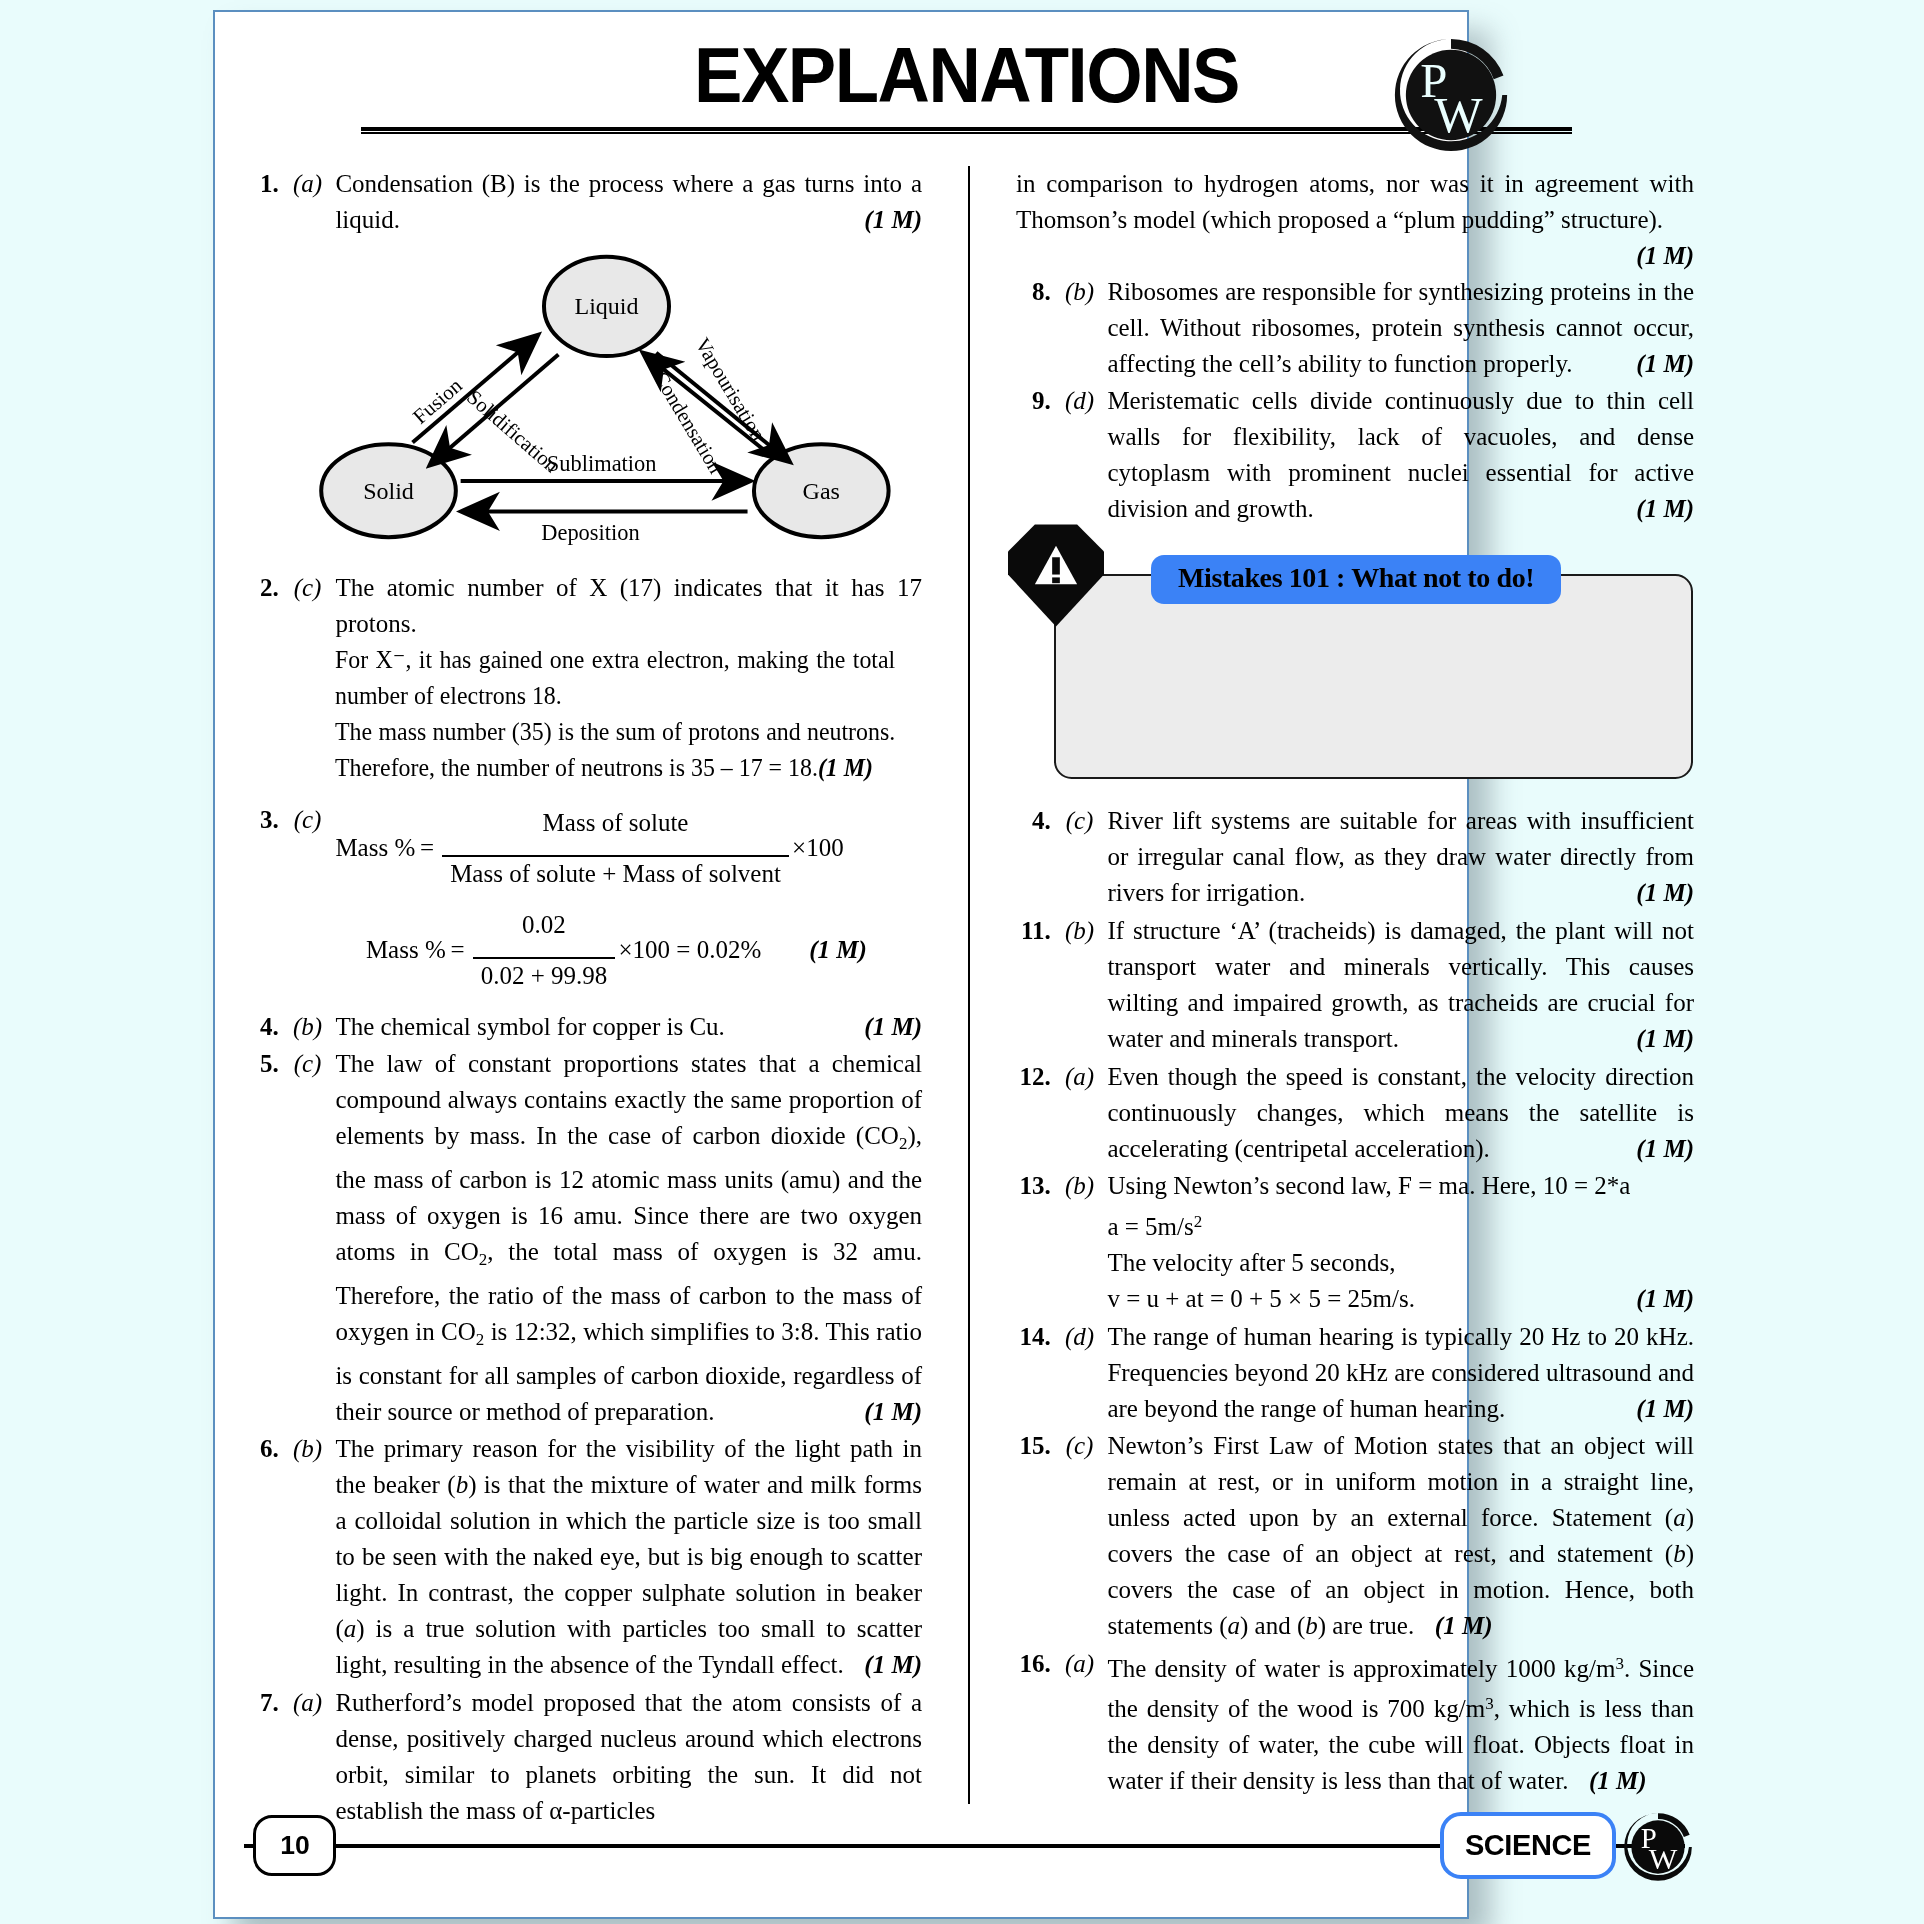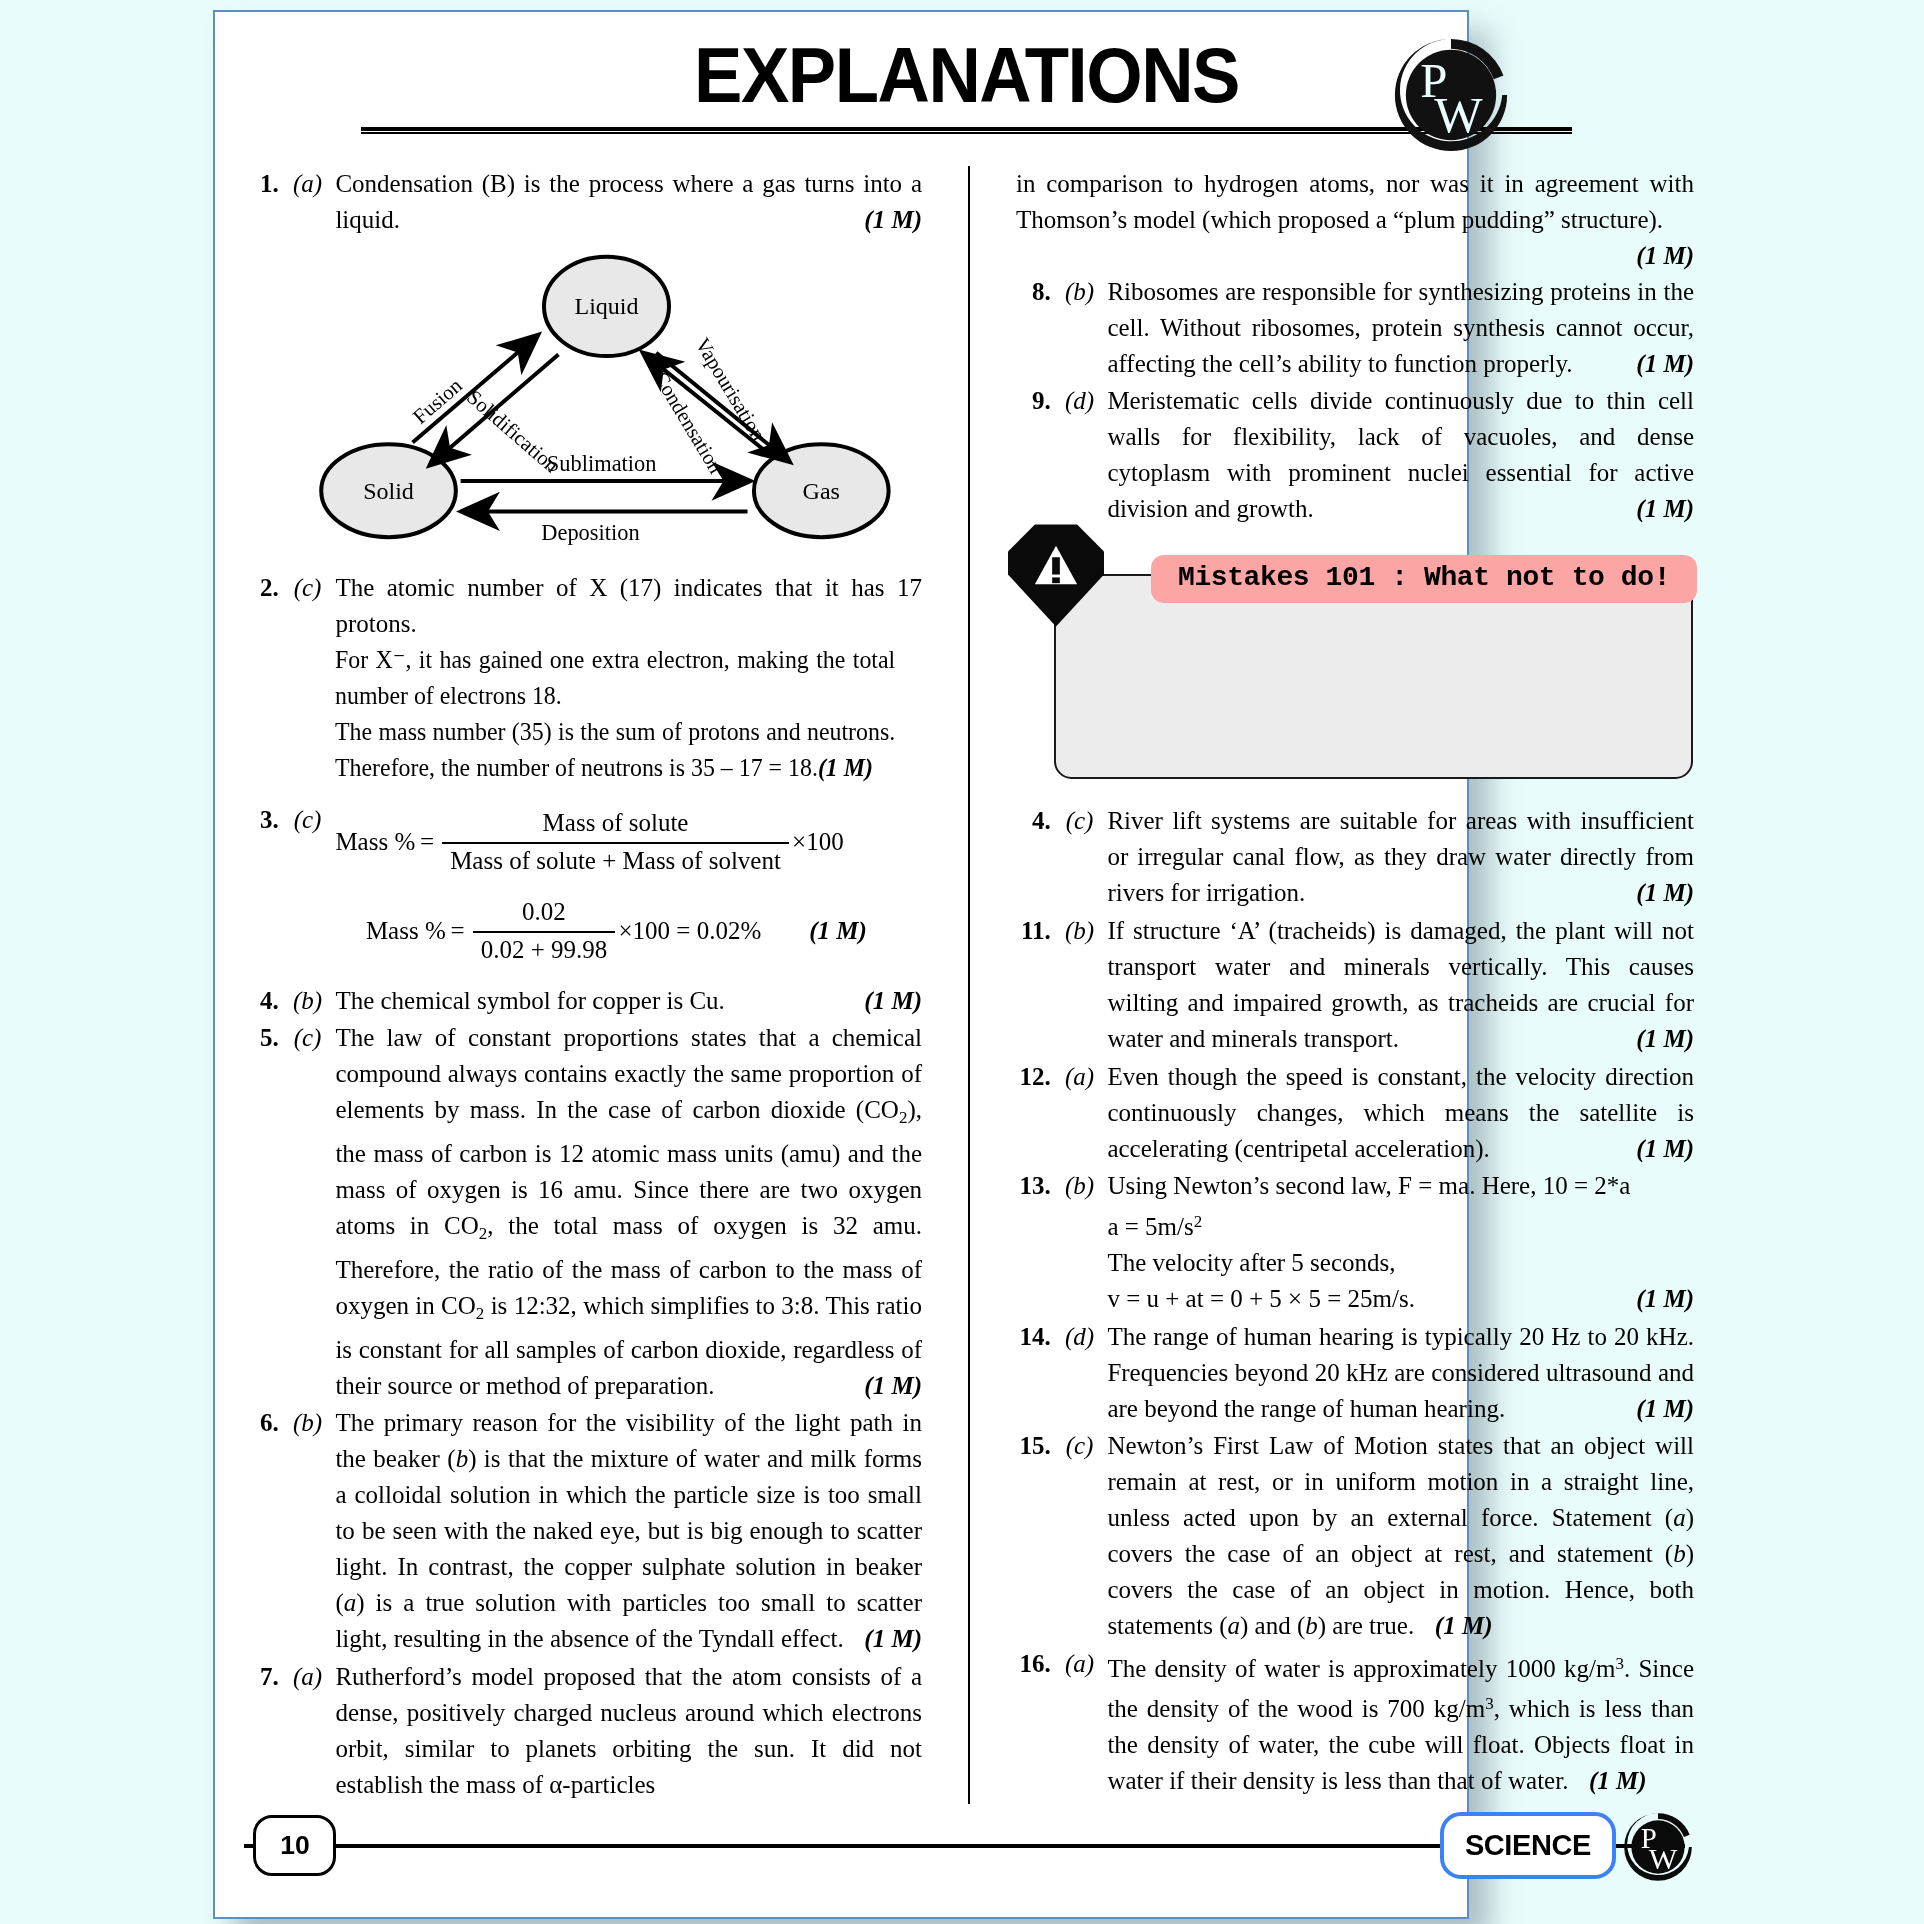--- a/index.html
+++ b/index.html
@@ -158,21 +158,21 @@
     line-height: 30.5px;
     white-space: nowrap;
   }
   .frac {
     display: inline-flex;
     flex-direction: column;
     align-items: center;
     vertical-align: middle;
     margin: 0 3.2px;
   }
-  .frac .num { padding: 0 8px 3px 8px; }
+  .frac .num { padding: 0 8px 16px 8px; }
   .frac .bar { height: 2.4px; background: #000; width: 100%; }
   .frac .den { padding: 1.6px 8px 0 8px; }
 
   
   #callout {
     position: relative;
     margin: 13px 0 11.2px 0;
     width: 678px;
   }
   #callout-badge {
@@ -191,24 +191,24 @@
     min-height: 205px;
     background: #ececec;
     border: 2.4px solid #1a1a1a;
     border-radius: 17.6px;
     z-index: 1;
   }
   #callout-title {
     position: absolute;
     left: 135px;
     top: 14.4px;
-    background: #fca5a5;
+    background: #3b82f6;
     border-radius: 13px;
     padding: 7.2px 27px 10.4px 27px;
-    font-family: Liberation Mono, monospace;
+    font-family: Liberation Serif, serif;
     font-weight: bold;
     font-size: 28px;
     letter-spacing: -0.4px;
     color: #000;
     z-index: 2;
     white-space: nowrap;
   }
   #callout-text {
     position: absolute;
     left: 56px;

